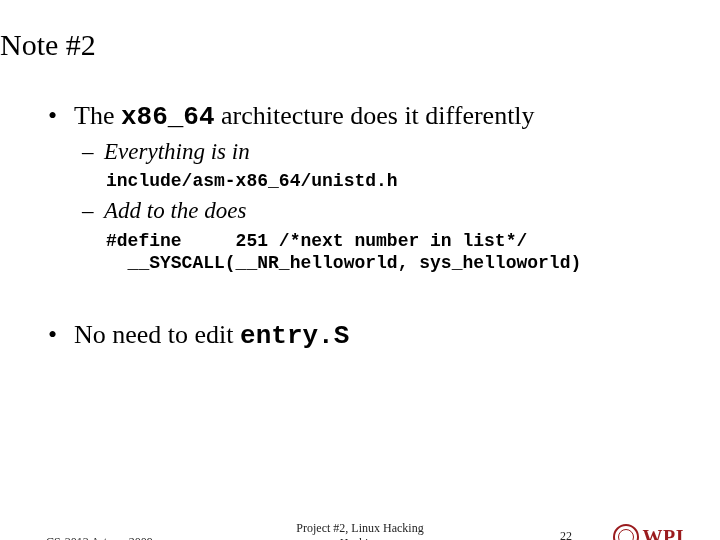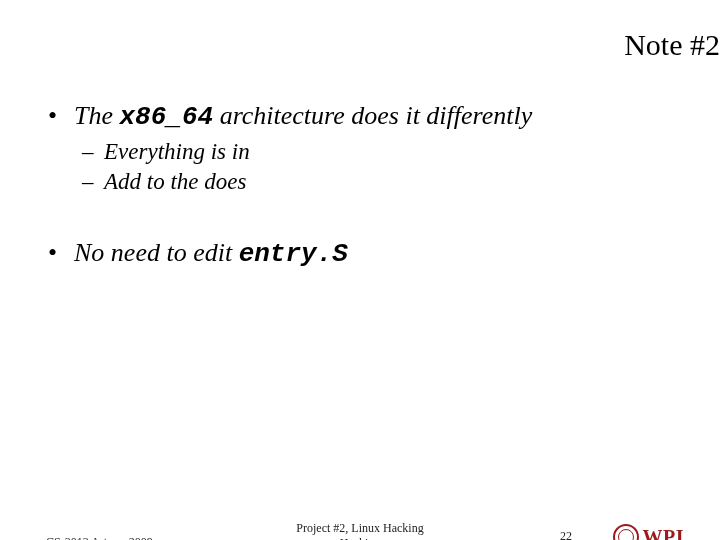--- a/index.html
+++ b/index.html
@@ -12,21 +12,21 @@
     color: #000;
     position: relative;
   }
   .slide {
     width: 720px;
     height: 540px;
     position: relative;
     box-sizing: border-box;
   }
   .title {
-    text-align: right;
+    text-align: left;
     font-size: 30px;
     margin-top: 28px;
     margin-bottom: 38px;
     font-weight: normal;
   }
   .body {
     padding: 0 46px 0 46px;
     font-size: 26px;
     line-height: 1.25;
   }
@@ -35,21 +35,20 @@
     margin-bottom: 4px;
   }
   .bullet .dot {
     width: 26px;
     flex: 0 0 26px;
     text-align: left;
     padding-left: 2px;
   }
   .bullet .txt {
     flex: 1;
-    font-style: italic;
   }
   .sub {
     display: flex;
     font-size: 23px;
     margin-left: 36px;
     margin-top: 2px;
   }
   .sub .dash {
     width: 22px;
     flex: 0 0 22px;
@@ -142,25 +141,28 @@
       <div class="dot">•</div>
       <div class="txt">
         <span>The </span><span class="mono">x86_64</span><span> architecture does it differently</span>
       </div>
     </div>
 
     <div class="sub">
       <div class="dash">–</div>
       <div class="txt">Everything is in</div>
     </div>
+    <div class="codeblock">include/asm-x86_64/unistd.h</div>
 
     <div class="sub">
       <div class="dash">–</div>
       <div class="txt">Add to the does</div>
     </div>
+    <div class="codeblock">#define     251 /*next number in list*/
+  __SYSCALL(__NR_helloworld, sys_helloworld)</div>
 
     <div class="spacer"></div>
 
     <div class="bullet">
       <div class="dot">•</div>
       <div class="txt">
         <span>No need to edit </span><span class="mono">entry.S</span><span></span>
       </div>
     </div>
 

